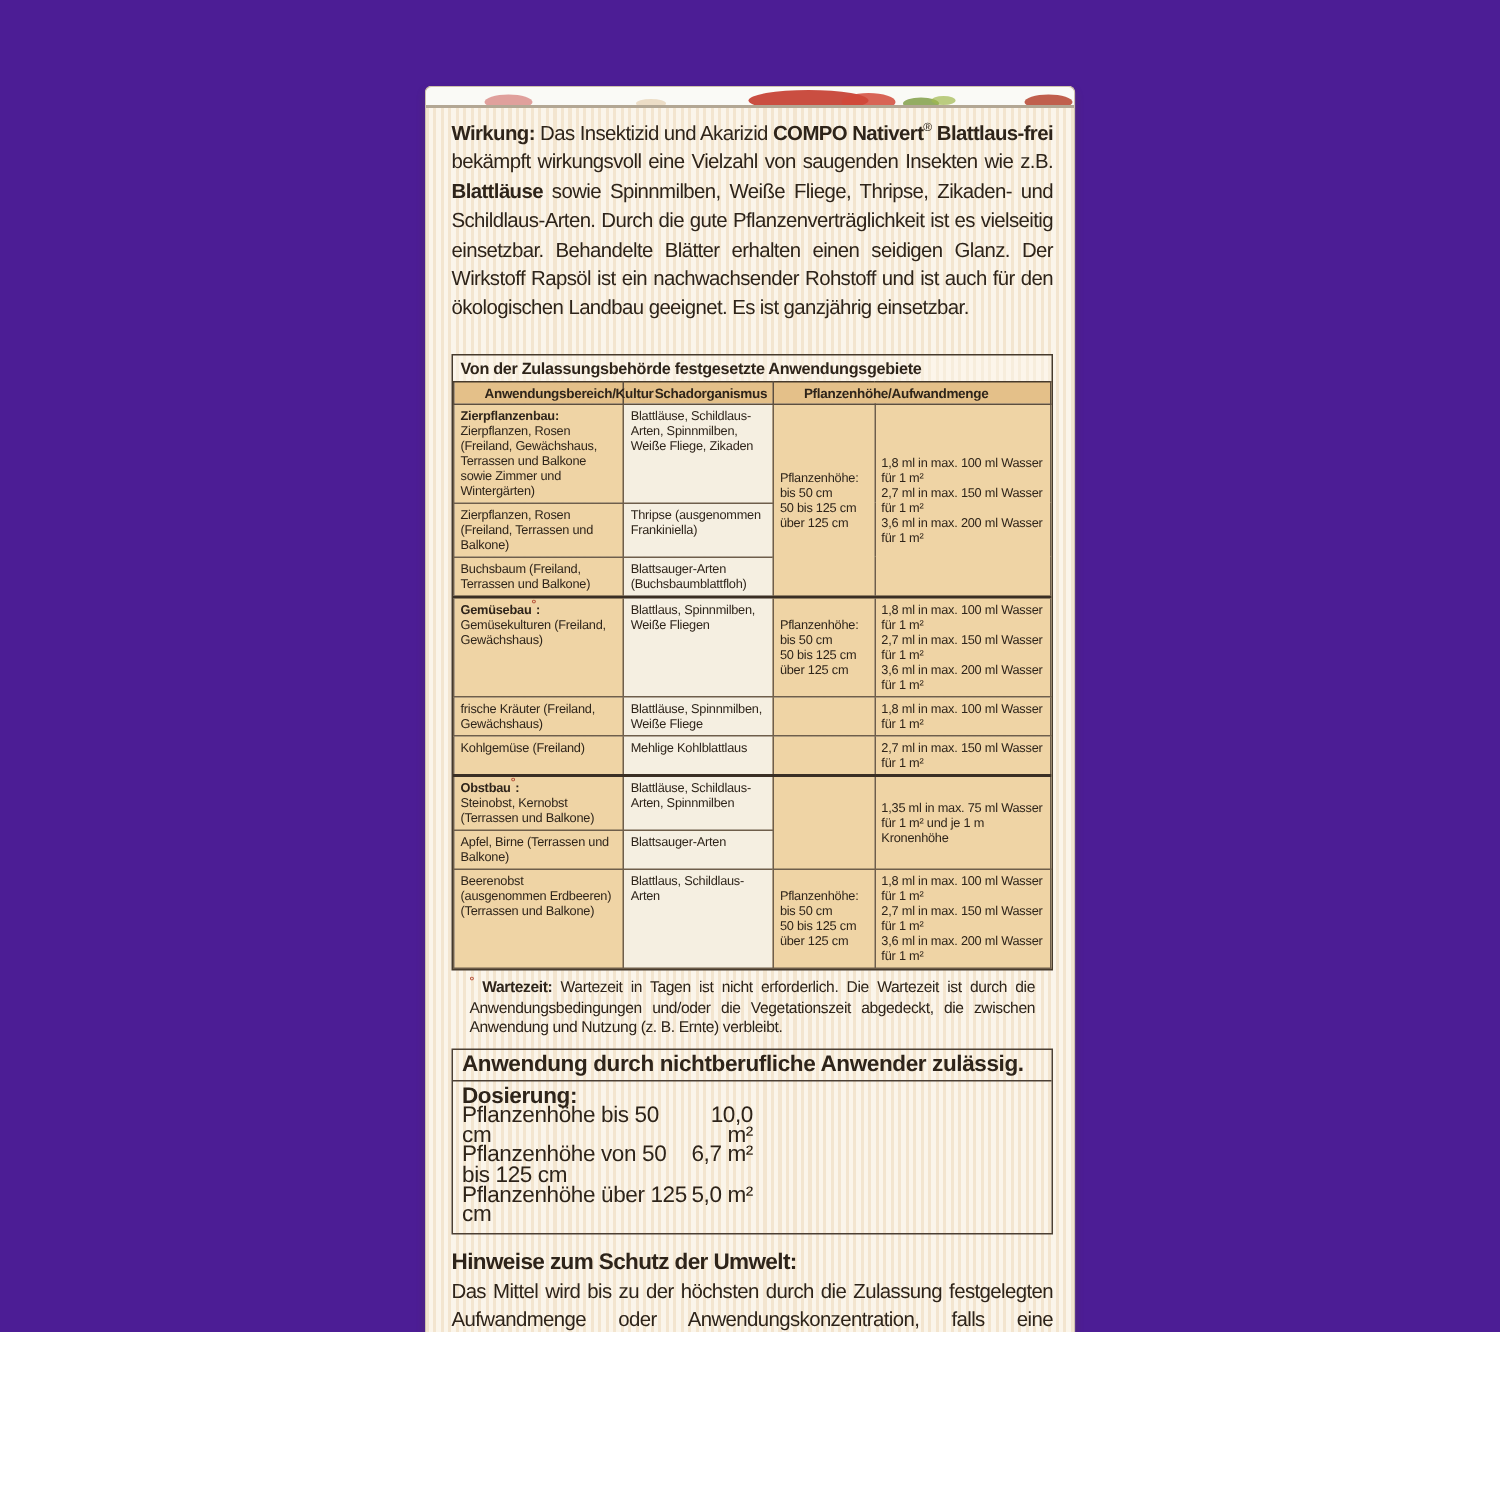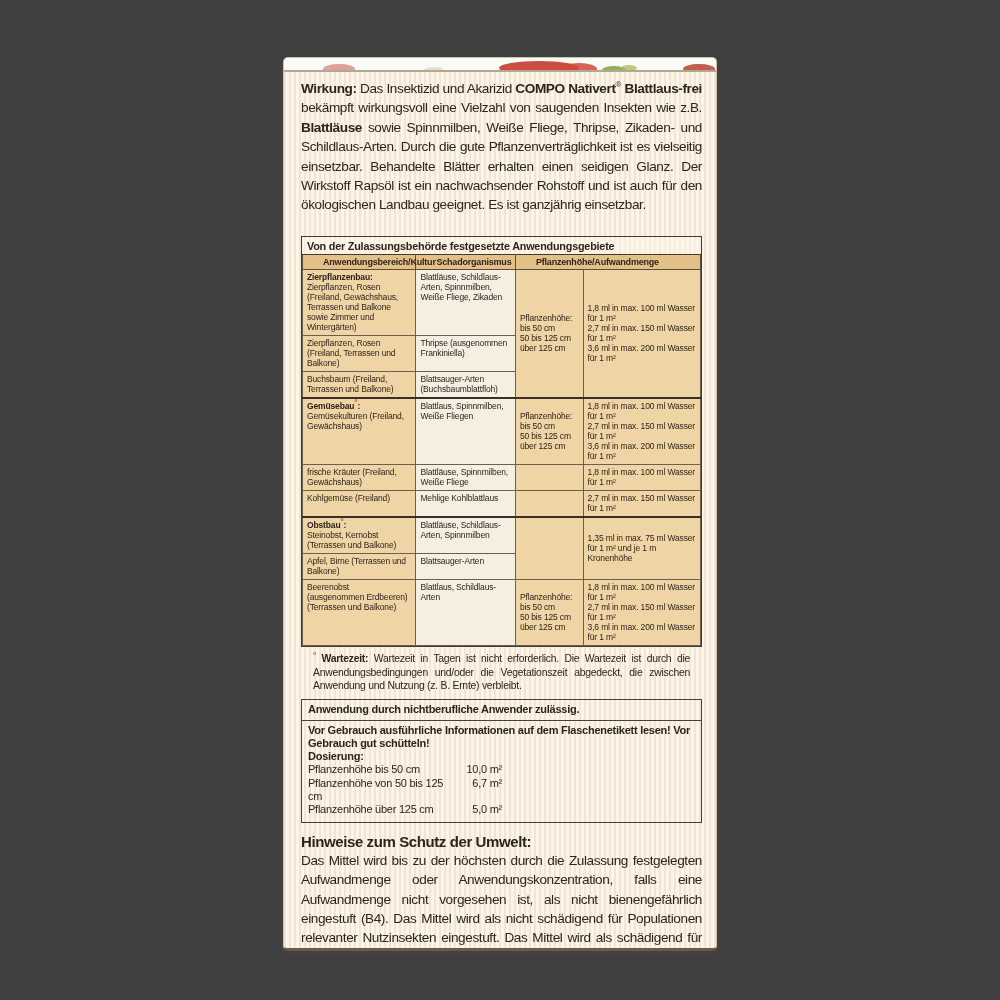--- a/index.html
+++ b/index.html
@@ -1,16 +1,16 @@
 <!DOCTYPE html>
 <html lang="de"><head>
 <meta charset="utf-8">
 <style>
   html,body{margin:0;padding:0;background:#ffffff;}
-  .stage{position:relative;width:1000px;height:1000px;background:#404040;overflow:hidden;
+  .stage{position:relative;width:1000px;height:888px;background:#4c1d95;overflow:hidden;
          font-family:"Liberation Sans",sans-serif;color:#2e241a;}
   .box{position:absolute;left:283px;top:57px;width:434px;height:894px;
        background:repeating-linear-gradient(90deg,#f3e5cf 0px,#f3e5cf 2px,#fbf5ea 2px,#fbf5ea 5px);
        border:1px solid #cfc2ad;border-bottom:3px solid #6b5b4c;border-radius:5px;
        box-shadow:0 3px 5px rgba(95,75,55,.35);overflow:hidden;box-sizing:border-box;}
   .flap{position:relative;height:12px;background:#fafaf6;border-bottom:2px solid #b5a astronomi;}
   .flap{border-bottom:2px solid #b3a794;overflow:hidden;}
   .content{padding:7px 14px 0 17px;}
   
   .para{font-size:13.6px;line-height:19.4px;text-align:justify;letter-spacing:-0.4px;margin:0;}
@@ -27,21 +27,21 @@
      border:1px solid #6e5e4b;letter-spacing:-0.15px;}
   td.kultur{background:#efd4a5;}
   td.schad{background:#f5efe1;}
   td.hoehe{background:#efd4a5;vertical-align:middle;}
   td.menge{background:#efd4a5;vertical-align:middle;}
   tr.sect td{border-top:2px solid #3a2f24;}
   .line{display:block;}
   
   .footnote{font-size:10.4px;line-height:13.4px;margin:5px 12px 0;text-align:justify;letter-spacing:-0.25px;}
   
-  .dosebox{border:1.2px solid #4c4034;margin-top:6px;font-size:11px;line-height:13.2px;
+  .dosebox{border:1.2px solid #4c4034;margin-top:6px;font-size:15px;line-height:13.2px;
            letter-spacing:-0.25px;}
   .dosehead{font-weight:700;padding:3px 6px 4px;border-bottom:1px solid #4c4034;}
   .doseinner{padding:3px 6px 6px;}
   .doserow{display:flex;}
   .doselabel{width:150px;}
   .doseval{width:44px;text-align:right;}
   
   .envhead{font-weight:700;font-size:15px;margin:10px 0 1px;letter-spacing:-0.4px;}
   .envbody{font-size:13.6px;line-height:19.3px;text-align:justify;letter-spacing:-0.4px;margin:0;}
 </style>
@@ -179,21 +179,20 @@
           </tr>
         </tbody>
           </table>
       </div>
 
       <p class="footnote"><sup class="mark">°</sup><span class="b"> Wartezeit:</span><span> Wartezeit in Tagen ist nicht erforderlich. Die Wartezeit ist durch die Anwendungsbedingungen und/oder die Vegetationszeit abgedeckt, die zwischen Anwendung und Nutzung (z. B. Ernte) verbleibt.</span></p>
 
       <div class="dosebox">
         <div class="dosehead">Anwendung durch nichtberufliche Anwender zulässig.</div>
         <div class="doseinner">
-          <div class="b">Vor Gebrauch ausführliche Informationen auf dem Flaschenetikett lesen! Vor Gebrauch gut schütteln!</div>
           <div class="b">Dosierung:</div>
           <div class="doserow">
             <span class="doselabel">Pflanzenhöhe bis 50 cm</span>
             <span class="doseval">10,0 m²</span>
           </div>
           <div class="doserow">
             <span class="doselabel">Pflanzenhöhe von 50 bis 125 cm</span>
             <span class="doseval">6,7 m²</span>
           </div>
           <div class="doserow">

